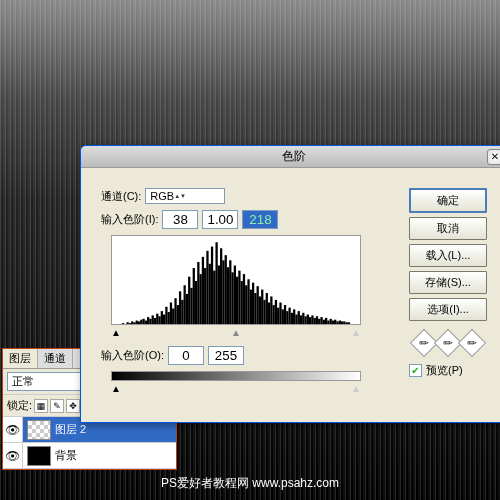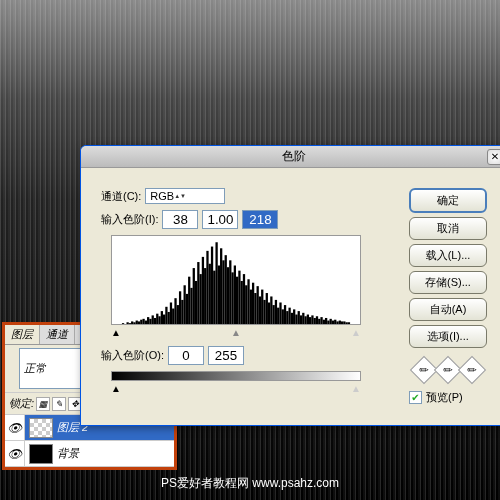--- a/index.html
+++ b/index.html
@@ -5,51 +5,51 @@
 * { box-sizing: border-box; margin: 0; padding: 0; font-family: "Microsoft YaHei", sans-serif; }
 body { width: 500px; height: 500px; background: #000; position: relative; overflow: hidden; }
 .bg-curtain { position: absolute; inset: 0; background: linear-gradient(to bottom, #888 0%, #444 20%, #222 40%, #111 70%, #000 100%); }
 .bg-curtain::before { content: ""; position: absolute; inset: 0; background: repeating-linear-gradient(90deg, rgba(255,255,255,0.15) 0 1px, rgba(0,0,0,0.2) 1px 3px, rgba(255,255,255,0.05) 3px 5px); mix-blend-mode: screen; }
 .enet { position: absolute; right: 30px; top: 260px; color: #d00; font-size: 11px; }
 .enet .logo { font-size: 18px; font-weight: bold; font-style: italic; }
 .enet .logo span { color: #fff; }
 .enet .sub { color: #888; font-size: 9px; }
 .watermark { position: absolute; bottom: 8px; left: 50%; transform: translateX(-50%); color: #fff; font-size: 12px; }
 
-.layers-panel { position: absolute; left: 2px; bottom: 30px; width: 175px; background: #ece9d8; border: 3px solid #c2410c; font-size: 11px; font-style: italic; }
+.layers-panel { position: absolute; left: 2px; bottom: 30px; width: 175px; background: #ece9d8; border: 1px solid #c2410c; font-size: 11px; }
 .lp-tabs { display: flex; background: #ddd; border-bottom: 1px solid #999; }
 .lp-tab { padding: 2px 6px; border-right: 1px solid #aaa; }
 .lp-tab.active { background: #ece9d8; }
 .lp-row1 { display: flex; align-items: center; padding: 3px 4px; gap: 4px; border-bottom: 1px solid #ccc; }
-.lp-select { border: 1px solid #7f9db9; background: #fff; padding: 12px 4px; font-size: 11px; width: 78px; margin-left: 10px; }
+.lp-select { border: 1px solid #7f9db9; background: #fff; padding: 1px 4px; font-size: 11px; width: 78px; }
 .lp-row2 { display: flex; align-items: center; padding: 3px 4px; gap: 2px; border-bottom: 1px solid #ccc; }
 .lp-lock-icons { display: flex; gap: 2px; }
 .lp-lock-icons span { width: 14px; height: 14px; border: 1px solid #aaa; display: inline-flex; align-items: center; justify-content: center; font-size: 9px; background: #fff; }
 .layer-list { background: #fff; }
 .layer { display: flex; align-items: center; height: 26px; border-bottom: 1px solid #ccc; }
 .layer.selected { background: #316ac5; color: #fff; }
 .layer .eye { width: 20px; display: flex; justify-content: center; border-right: 1px solid #ccc; height: 100%; align-items: center; font-size: 12px; }
 .layer.selected .eye { background: #fff; color: #000; }
 .layer .thumb { width: 24px; height: 20px; margin: 0 4px; border: 1px solid #888; background: #fff; }
 .layer .thumb.checker { background: repeating-conic-gradient(#ccc 0 25%, #fff 0 50%) 0 0/8px 8px; }
 .layer .thumb.black { background: #000; }
 
 .dialog { position: absolute; left: 80px; top: 145px; width: 428px; background: #ece9d8; border: 1px solid #0054e3; border-radius: 6px 6px 0 0; box-shadow: 2px 2px 8px rgba(0,0,0,0.4); font-size: 11px; }
 .titlebar { height: 22px; background: linear-gradient(#ddd, #bbb); border-bottom: 1px solid #999; border-radius: 6px 6px 0 0; display: flex; align-items: center; justify-content: center; position: relative; font-size: 12px; }
 .titlebar .close { position: absolute; right: 4px; width: 16px; height: 16px; border: 1px solid #888; border-radius: 3px; background: radial-gradient(#fff, #ddd); display: flex; align-items: center; justify-content: center; font-size: 10px; }
 .dlg-body { display: flex; padding: 20px; gap: 0; }
 .dlg-left { flex: 1; }
 .dlg-right { width: 78px; display: flex; flex-direction: column; gap: 4px; }
-.btn { background: linear-gradient(#fff, #e3e3d5); border: 1px solid #7a7a6a; border-radius: 6px; padding: 3px 0; font-size: 11px; text-align: center; }
+.btn { background: linear-gradient(#fff, #e3e3d5); border: 1px solid #7a7a6a; border-radius: 1px; padding: 3px 0; font-size: 11px; text-align: center; }
 .btn.primary { border: 2px solid #4a7ebb; }
 .field-row { display: flex; align-items: center; gap: 4px; margin-bottom: 6px; }
 .select { border: 1px solid #7f9db9; background: #fff; padding: 1px 4px; width: 80px; display: flex; align-items: center; }
 .select .arrows { display: flex; flex-direction: column; font-size: 6px; line-height: 6px; color: #333; }
 .inp { width: 36px; border: 1px solid #7f9db9; padding: 1px 2px; text-align: center; background: #fff; }
-.inp.sel { background: #316ac5; color: #ffffff; }
+.inp.sel { background: #316ac5; color: #86efac; }
 .histogram { width: 250px; height: 90px; border: 1px solid #999; background: #fff; margin: 2px 0 2px 10px; position: relative; overflow: hidden; }
 .histogram svg { width: 100%; height: 100%; display: block; }
 .sliders { display: flex; justify-content: space-between; width: 250px; margin: 0 0 8px 10px; }
 .sliders span { font-size: 10px; }
 .gradient { width: 250px; height: 10px; margin: 2px 0 2px 10px; background: linear-gradient(to right, #000, #fff); border: 1px solid #999; }
 .eyedroppers { display: flex; gap: 4px; margin-top: 8px; justify-content: center; }
 .eyedroppers span { width: 20px; height: 20px; border: 1px solid #999; background: #fff; display: flex; align-items: center; justify-content: center; transform: rotate(-45deg); font-size: 11px; }
 .checkbox-row { display: flex; align-items: center; gap: 4px; margin-top: 6px; font-size: 11px; }
 .checkbox-row .cb { width: 13px; height: 13px; border: 1px solid #7f9db9; background: #fff; display: flex; align-items: center; justify-content: center; font-size: 10px; color: #2a2; }
 
@@ -233,21 +233,20 @@
       <div class="sliders">
         <span>▲</span>
         <span style="color:#ccc">▲</span>
       </div>
     </div>
     <div class="dlg-right">
       <div class="btn primary">确定</div>
       <div class="btn">取消</div>
       <div class="btn">载入(L)...</div>
       <div class="btn">存储(S)...</div>
-      <div class="btn">自动(A)</div>
       <div class="btn">选项(I)...</div>
       <div class="eyedroppers">
         <span>✎</span>
         <span>✎</span>
         <span>✎</span>
       </div>
       <div class="checkbox-row">
         <div class="cb">✔</div>
         <span>预览(P)</span>
       </div>

